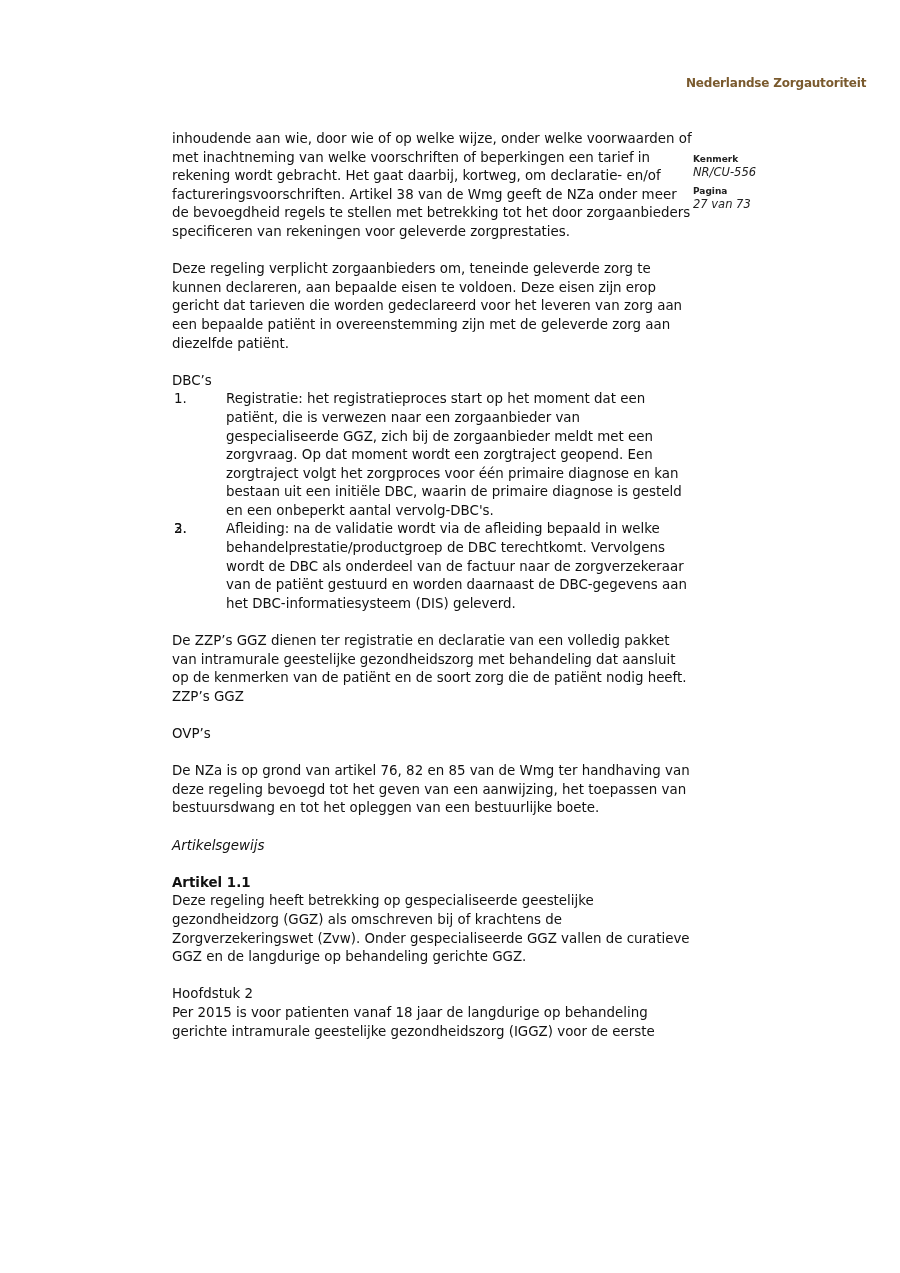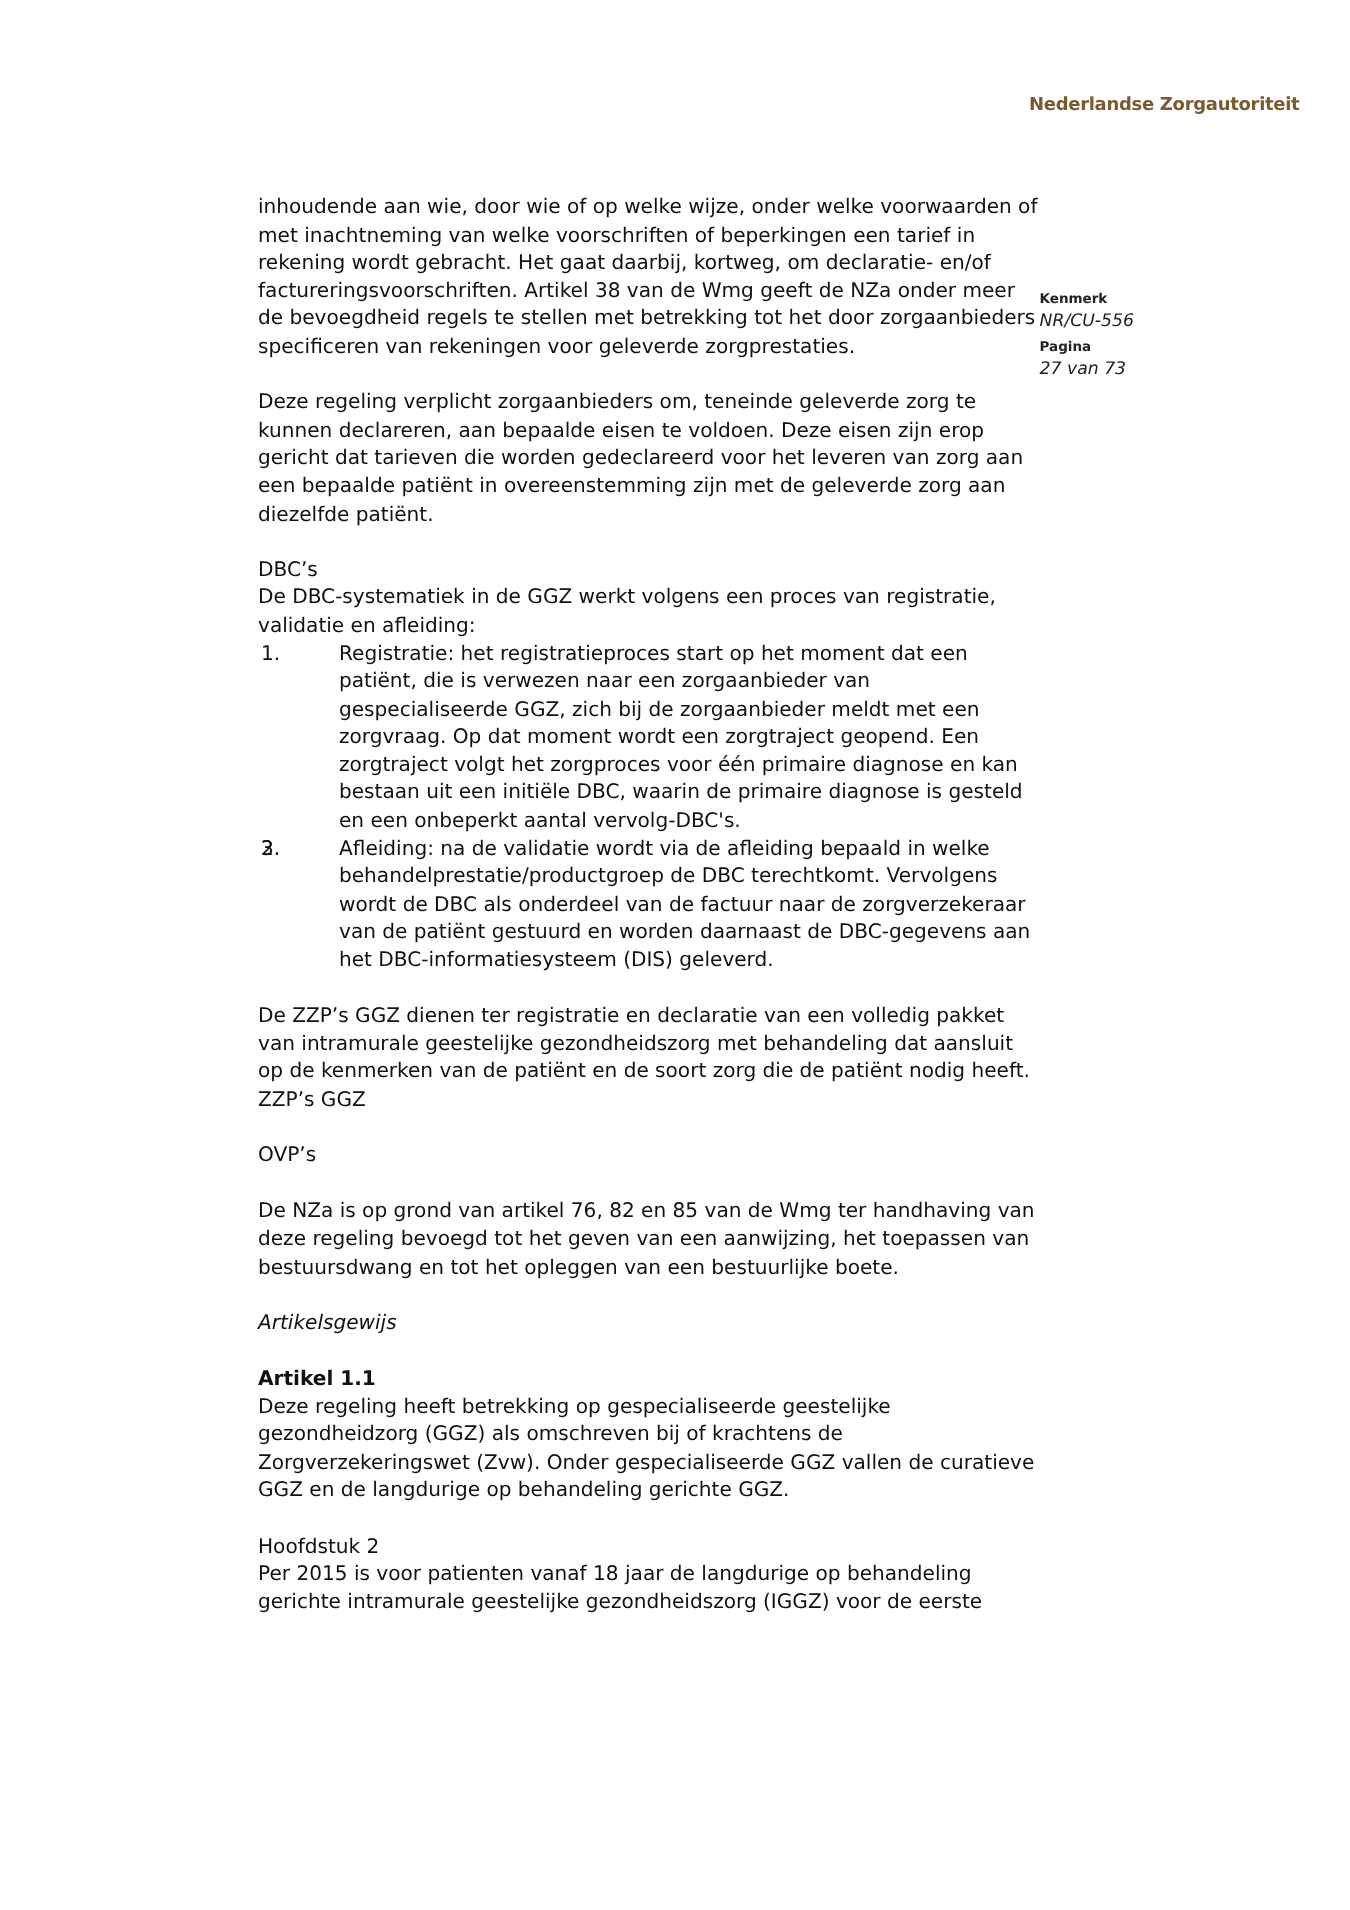--- a/index.html
+++ b/index.html
@@ -1,20 +1,20 @@
 <!DOCTYPE html>
 <html><head>
 <meta charset="utf-8">
 <style>
   html, body { margin: 0; padding: 0; background: #ffffff; }
   body { width: 900px; height: 1273px; position: relative; overflow: hidden;
          font-family: "DejaVu Sans", sans-serif; color: #111111; }
-  .org-name { position: absolute; left: 686px; top: 62px; font-size: 12px; font-weight: bold;
+  .org-name { position: absolute; left: 686px; top: 76px; font-size: 12px; font-weight: bold;
               color: #7a5a2e; letter-spacing: -0.2px; font-family: "DejaVu Sans", sans-serif; }
-  .side { position: absolute; left: 693px; top: 153px; width: 130px; margin-top: 41px; }
+  .side { position: absolute; left: 693px; top: 153px; width: 130px; }
   .side .lbl { font-size: 9px; font-weight: bold; color: #222; line-height: 12px; }
   .side .val { font-size: 11.5px; color: #222; line-height: 15px; margin-bottom: 5px; font-style: italic; }
   .main { position: absolute; left: 172px; top: 130px; width: 520px;
           font-size: 13.4px; line-height: 18.6px; }
   .main p { margin: 0; }
   .gap { height: 18.6px; }
   .ol { margin: 0; padding: 0; list-style: none; }
   .ol li { position: relative; padding-left: 54px; }
   .ol li .num { position: absolute; left: 2px; top: 0; }
   .italic { font-style: italic; }
@@ -31,21 +31,20 @@
   <div class="lbl">Pagina</div>
   <div class="val">27 van 73</div>
 </div>
 
 <div class="main">
   <p>inhoudende aan wie, door wie of op welke wijze, onder welke voorwaarden of met inachtneming van welke voorschriften of beperkingen een tarief in rekening wordt gebracht. Het gaat daarbij, kortweg, om declaratie- en/of factureringsvoorschriften. Artikel 38 van de Wmg geeft de NZa onder meer de bevoegdheid regels te stellen met betrekking tot het door zorgaanbieders specificeren van rekeningen voor geleverde zorgprestaties.</p>
   <div class="gap"></div>
   <p>Deze regeling verplicht zorgaanbieders om, teneinde geleverde zorg te kunnen declareren, aan bepaalde eisen te voldoen. Deze eisen zijn erop gericht dat tarieven die worden gedeclareerd voor het leveren van zorg aan een bepaalde patiënt in overeenstemming zijn met de geleverde zorg aan diezelfde patiënt.</p>
   <div class="gap"></div>
   <p>DBC’s</p>
-  <p>De DBC-systematiek in de GGZ werkt volgens een proces van registratie, validatie en afleiding:</p>
   <ol class="ol">
     <li>
       <span class="num">1.</span>
       <span>Registratie: het registratieproces start op het moment dat een patiënt, die is verwezen naar een zorgaanbieder van gespecialiseerde GGZ, zich bij de zorgaanbieder meldt met een zorgvraag. Op dat moment wordt een zorgtraject geopend. Een zorgtraject volgt het zorgproces voor één primaire diagnose en kan bestaan uit een initiële DBC, waarin de primaire diagnose is gesteld en een onbeperkt aantal vervolg-DBC's.</span>
     </li>
     <li>
       <span class="num">2.</span>
     </li>
     <li>
       <span class="num">3.</span>

